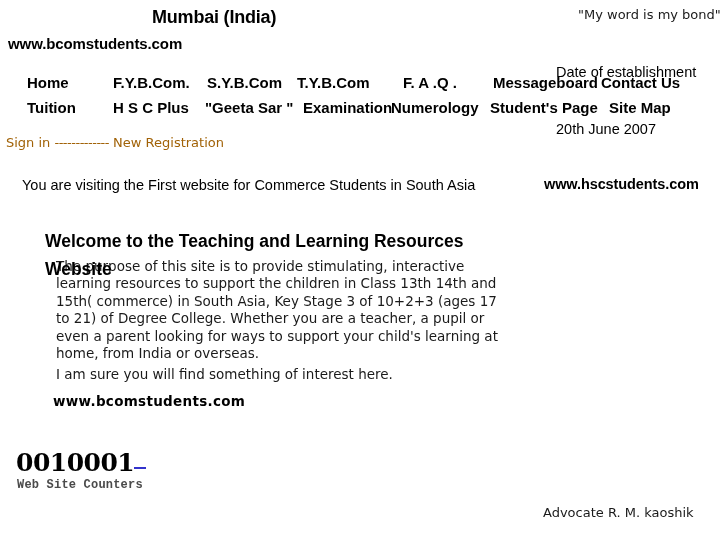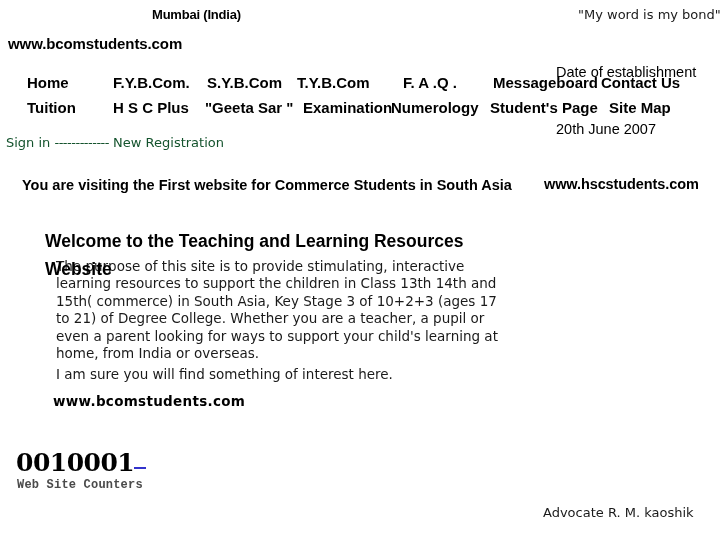--- a/index.html
+++ b/index.html
@@ -24,21 +24,21 @@
     overflow: hidden;
   }
 
   
   .abs { position: absolute; white-space: pre; }
 
   
   .banner-city {
     left: 152px; top: 7px;
     font-family: "Liberation Sans", sans-serif;
-    font-size: 13px;
+    font-size: 18px;
     font-weight: bold;
     letter-spacing: -0.2px;
   }
   .banner-free {
     left: 272px; top: 6px;
     font-family: "Liberation Sans", sans-serif;
     font-size: 14.5px;
   }
   .banner-free b { font-weight: bold; }
   .banner-quote {
@@ -87,32 +87,32 @@
     color: #000;
     text-decoration: none;
     cursor: pointer;
   }
 
   
   .signin-row {
     left: 6px; top: 135px;
     font-family: "DejaVu Sans", sans-serif;
     font-size: 13px;
-    color: #14532d;
+    color: #a16207;
   }
   .signin-row span { cursor: pointer; }
   .signin-dashes { letter-spacing: -0.5px; }
 
   
   .visiting {
     left: 22px; top: 176px;
     width: 500px;
     font-family: "Liberation Sans", sans-serif;
     font-size: 14.5px;
-    font-weight: bold;
+    font-weight: normal;
     line-height: 19px;
     white-space: normal;
   }
   .hsc-url {
     left: 544px; top: 176px;
     font-family: "Liberation Sans", sans-serif;
     font-size: 14.5px;
     font-weight: bold;
     letter-spacing: -0.1px;
   }

